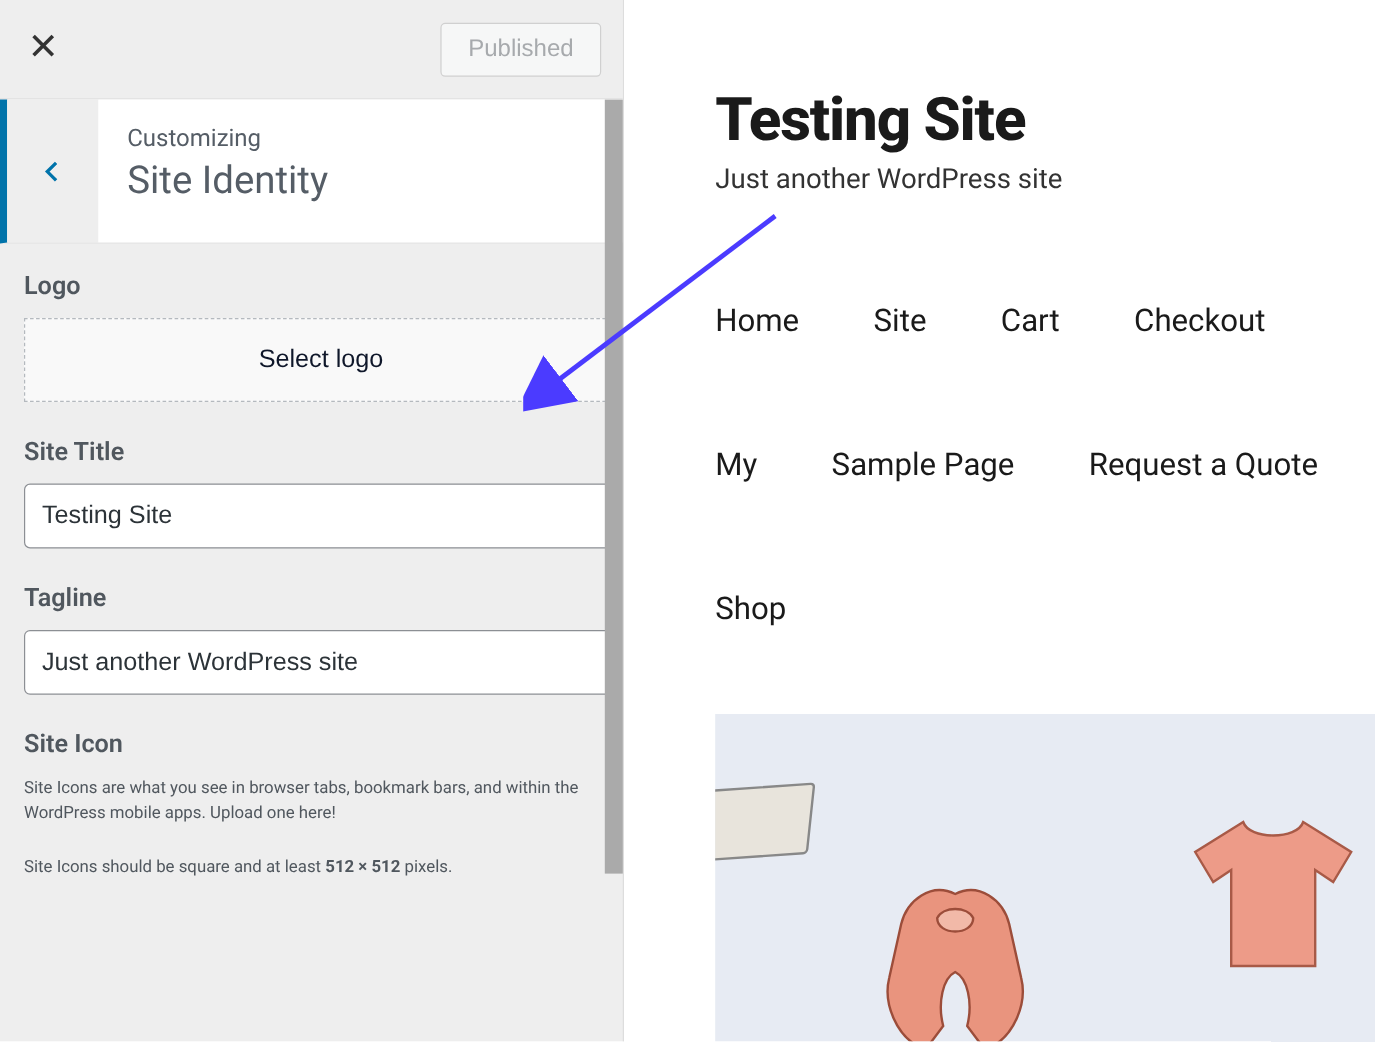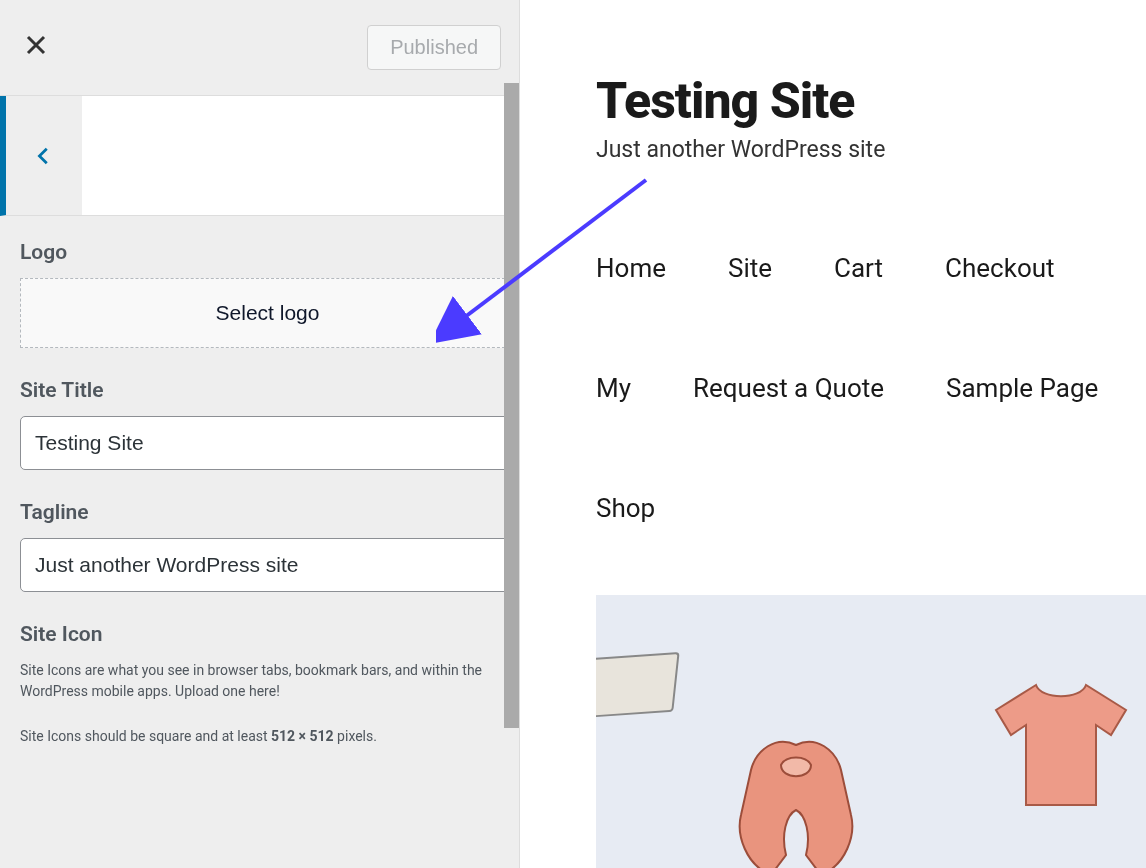--- a/index.html
+++ b/index.html
@@ -20,21 +20,21 @@
     position: absolute;
     top: 83px;
     right: 0;
     width: 15px;
     height: 645px;
     background: #aaa;
     border-radius: 0;
   }
 
   .top-bar {
-    height: 96px;
+    height: 83px;
     background: #eeeeee;
     border-bottom: 1px solid #ddd;
     display: flex;
     align-items: center;
     justify-content: space-between;
     padding: 0 18px 0 24px;
   }
   .close-x {
     font-size: 26px;
     color: #444;
@@ -210,20 +210,24 @@
     </span>
     <button class="publish-btn">Published</button>
   </div>
 
   <div class="section-header">
     <div class="back-arrow">
       <svg viewBox="0 0 24 24">
           <path d="M15 4 L7 12 L15 20" stroke="#0073aa" stroke-width="3" fill="none"></path>
         </svg>
     </div>
+    <div class="section-titles">
+      <div class="section-sup">Customizing</div>
+      <div class="section-title">Site Identity</div>
+    </div>
   </div>
 
   <div class="panel-body">
 
     <span class="field-label">Logo</span>
     <button class="select-logo-btn">Select logo</button>
 
     <span class="field-label">Site Title</span>
     <input class="text-input" type="text" value="Testing Site" style="">
 
@@ -246,22 +250,22 @@
     <div class="site-title">Testing Site</div>
     <div class="site-tagline">Just another WordPress site</div>
   </div>
 
   <nav class="site-nav">
     <span>Home</span>
     <span>Site</span>
     <span>Cart</span>
     <span>Checkout</span>
     <span>My</span>
+    <span>Sample Page</span>
     <span>Request a Quote</span>
-    <span>Sample Page</span>
     <span>Shop</span>
   </nav>
 
   <div class="hero">
     <div class="shape fold"></div>
     <svg class="shape hoodie" viewBox="0 0 140 150">
       <path d="M70 10 C50 0 30 15 25 35 L15 80 C10 100 20 130 45 140 L60 120 C55 100 60 80 70 75 C80 80 85 100 80 120 L95 140 C120 130 130 100 125 80 L115 35 C110 15 90 0 70 10 Z" fill="#e9947e" stroke="#9c4d3a" stroke-width="2"></path>
       <path d="M55 30 C60 20 80 20 85 30 C85 45 55 45 55 30 Z" fill="#f2b9a8" stroke="#9c4d3a" stroke-width="2"></path>
     </svg>
     <svg class="shape tee" viewBox="0 0 150 140">

